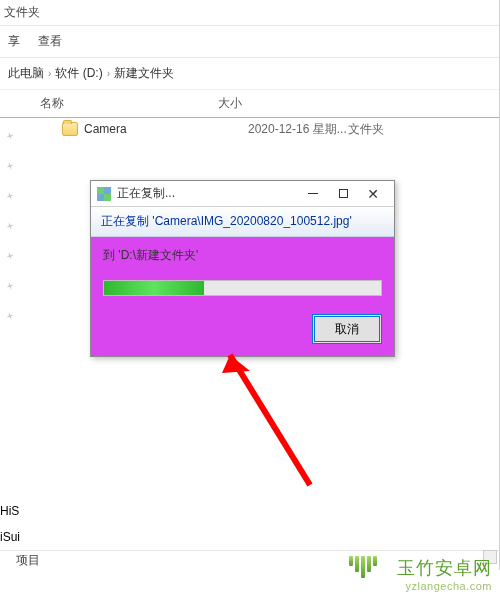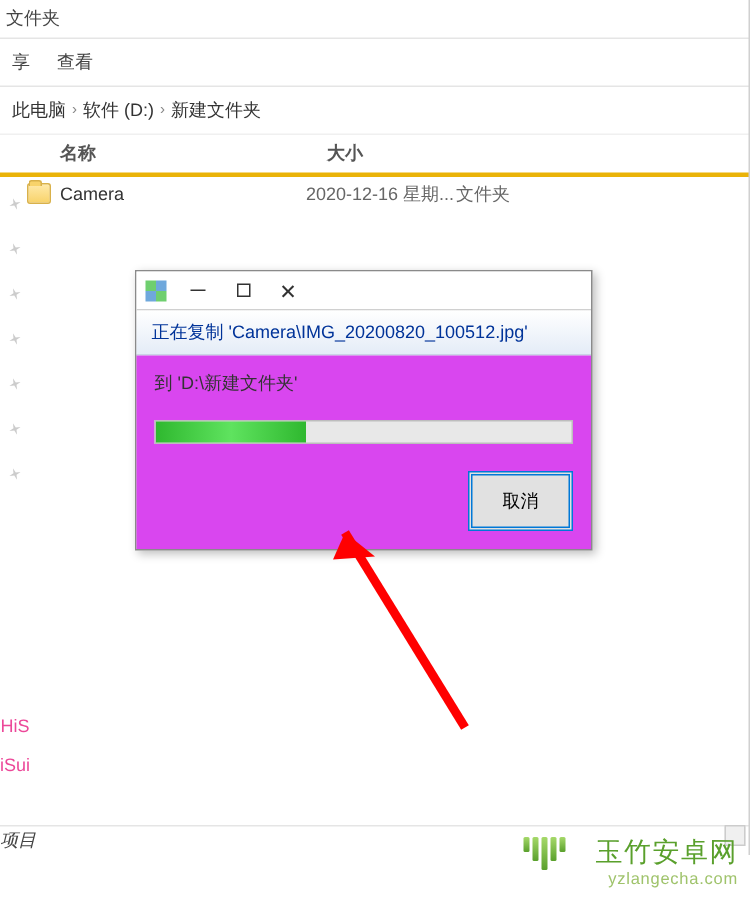--- a/index.html
+++ b/index.html
@@ -10,43 +10,43 @@
     .top-toolbar .folder-label { padding-left: 4px; color: #444; }
 
     .toolbar-row2 { height: 32px; border-bottom: 1px solid #e5e5e5; display: flex; align-items: center; gap: 18px; padding-left: 8px; color: #444; }
 
     
     .location-bar { height: 32px; display: flex; align-items: center; padding: 0 8px; gap: 4px; border-bottom: 1px solid #f0f0f0; }
     .crumb { display: flex; align-items: center; gap: 4px; color: #333; }
     .crumb-sep { color: #888; font-size: 10px; }
 
     
-    .columns { display: flex; height: 28px; border-bottom: 3px solid #eab308; align-items: center; color: #555; font-weight: bold; }
+    .columns { display: flex; height: 28px; border-bottom: 1px solid #eab308; align-items: center; color: #555; }
     .col { padding: 0 8px; border-right: 1px solid transparent; }
     .col.name { flex: 0 0 210px; padding-left: 40px; }
     .col.date { flex: 0 0 100px; }
     .col.type { flex: 0 0 86px; }
     .col.size { flex: 0 0 60px; }
 
     
     .file-list { }
-    .file-row { display: flex; align-items: center; height: 22px; }
+    .file-row { display: flex; align-items: center; height: 22px; padding-left: 44px; }
     .file-row .icon { width: 16px; height: 14px; background: linear-gradient(#ffe9a8,#f8d36b); border: 1px solid #d9b14a; border-radius: 2px; margin: 0 6px 0 18px; position: relative; }
     .file-row .icon::before { content:''; position:absolute; top:-3px; left:0; width:7px; height:3px; background:#f8d36b; border:1px solid #d9b14a; border-bottom:none; border-radius:2px 2px 0 0; }
     .file-row .fname { flex: 0 0 164px; }
     .file-row .fdate { flex: 0 0 100px; color:#666; }
     .file-row .ftype { flex: 0 0 86px; color:#666; }
 
     .pins { position: absolute; left: 6px; top: 132px; display: flex; flex-direction: column; gap: 22px; }
     .pin { width: 8px; height: 8px; transform: rotate(-20deg); background:#999; clip-path: polygon(50% 0, 60% 40%, 100% 50%, 60% 60%, 50% 100%, 40% 60%, 0 50%, 40% 40%); opacity:.5;}
 
     
-    .side-labels { position: absolute; left: 0; top: 471px; font-size: 12px; color: #ec4899; line-height: 26px; text-align: center; }
-
-    .items-bar { position: absolute; left: 0; bottom: 28px; height: 20px; display:flex; align-items:center; padding-left:0; color:#444; border-top:1px solid #e5e5e5; width:100%;font-style:italic;}
+    .side-labels { position: absolute; left: 0; top: 498px; font-size: 12px; color: #000000; line-height: 26px; }
+
+    .items-bar { position: absolute; left: 0; bottom: 28px; height: 20px; display:flex; align-items:center; padding-left:16px; color:#444; border-top:1px solid #e5e5e5; width:100%;}
 
     
     .dialog { position: absolute; left: 90px; top: 180px; width: 305px; background: #f0f0f0; border: 1px solid #8a8a8a; box-shadow: 2px 2px 6px rgba(0,0,0,.25); }
     .titlebar { height: 26px; display: flex; align-items: center; padding: 0 6px; background: #fff; border-bottom: 1px solid #d0d0d0; }
     .titlebar .app-icon { width: 14px; height: 14px; margin-right: 6px; position: relative; }
     .titlebar .app-icon .sq { position:absolute; width:7px; height:7px; }
     .titlebar .app-icon .a{ left:0; top:0; background:#6fcf6f;}
     .titlebar .app-icon .b{ left:7px; top:0; background:#6fa8dc;}
     .titlebar .app-icon .c{ left:0; top:7px; background:#6fa8dc;}
     .titlebar .app-icon .d{ left:7px; top:7px; background:#6fcf6f;}
@@ -56,29 +56,29 @@
     .maxbox { width:9px; height:9px; border:1px solid #333; }
     .xmark { font-size:14px; line-height:1; }
 
     .dialog-body { padding: 0; }
     .copy-header { background: linear-gradient(#ffffff,#e4ecf7); padding: 6px 10px; font-size: 12px; color: #003399; border-bottom: 1px solid #c9d4e6; white-space: nowrap; overflow: hidden; }
     .copy-content { padding: 10px 12px 12px; background: #d946ef; }
     .dest-line { font-size: 12px; color: #333; margin-bottom: 16px; }
     .progress-track { height: 16px; background: #e8e8e8; border: 1px solid #bdbdbd; position: relative; margin-bottom: 18px; }
     .progress-fill { position:absolute; left:0; top:0; bottom:0; width: var(--pct,36%); background: linear-gradient(90deg, #2fb82f 0%, #5fe35f 50%, #2fb82f 100%); }
     .btn-row { display:flex; justify-content:flex-end; }
-    .btn { min-width: 70px; height: 40px; background: #e1e1e1; border: 1px solid #0078d7; font-size: 12px; cursor: pointer; outline: 1px solid #0078d7; outline-offset: -3px;}
+    .btn { min-width: 70px; height: 30px; background: #e1e1e1; border: 1px solid #0078d7; font-size: 12px; cursor: pointer; outline: 1px solid #0078d7; outline-offset: -3px;}
     
     
     .arrow { position:absolute; left:160px; top:335px; width:160px; height:160px; pointer-events:none; }
     .arrow svg { width:100%; height:100%; }
 
     
     .watermark { position:absolute; right:8px; bottom:6px; text-align:right; }
-    .wm-top { display:flex; align-items:flex-end; justify-content:flex-end; gap:20px; }
+    .wm-top { display:flex; align-items:flex-start; justify-content:flex-end; gap:20px; }
     .wm-icon { display:flex; gap:2px; }
     .wm-bar { width:4px; background: linear-gradient(#a6d96a,#5aa02c); border-radius:1px; }
     .wm-text { font-size:18px; color:#5aa02c; font-weight:500; letter-spacing:1px; }
     .wm-sub { font-size:11px; color:#9fc36b; letter-spacing:.5px; }
 
     .thin-border-right { position:absolute; right:0; top:0; bottom:28px; width:1px; background:#d0d0d0;}
     .scrollbar-corner { position:absolute; right:3px; bottom:34px; width:14px; height:14px; border:1px solid #ccc; background:#f0f0f0;}
   </style>
 </head>
 <body>
@@ -142,20 +142,21 @@
 <div class="scrollbar-corner"></div>
 
 <div class="dialog">
   <div class="titlebar">
     <span class="app-icon">
       <span class="sq a"></span>
         <span class="sq b"></span>
         <span class="sq c"></span>
         <span class="sq d"></span>
     </span>
+    <span class="title">正在复制...</span>
     <span class="winbtn">
         <span class="minline"></span>
       </span>
     <span class="winbtn">
         <span class="maxbox"></span>
       </span>
     <span class="winbtn close">
         <span class="xmark">✕</span>
       </span>
   </div>

